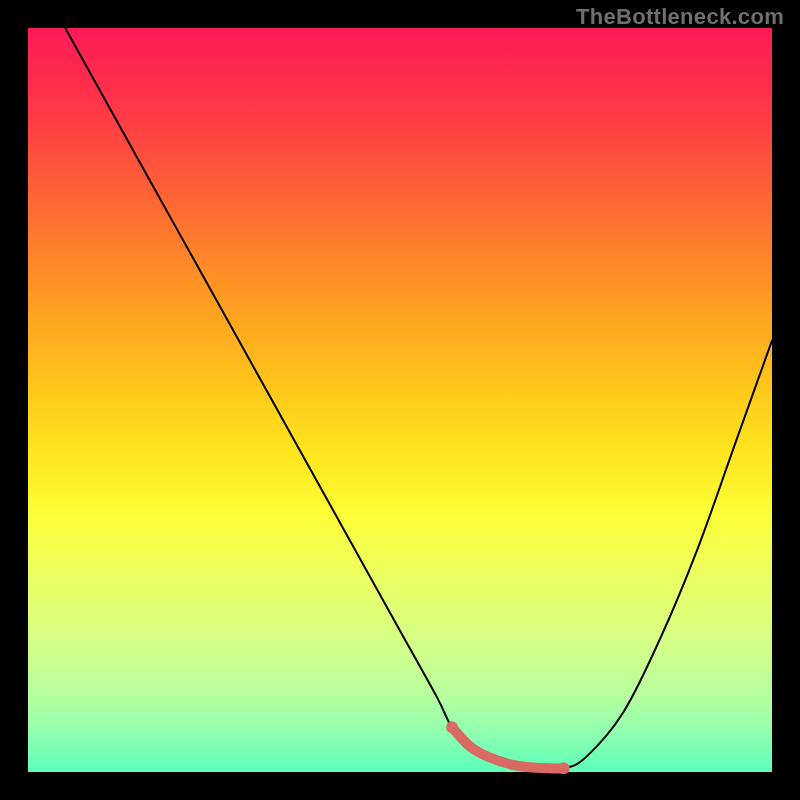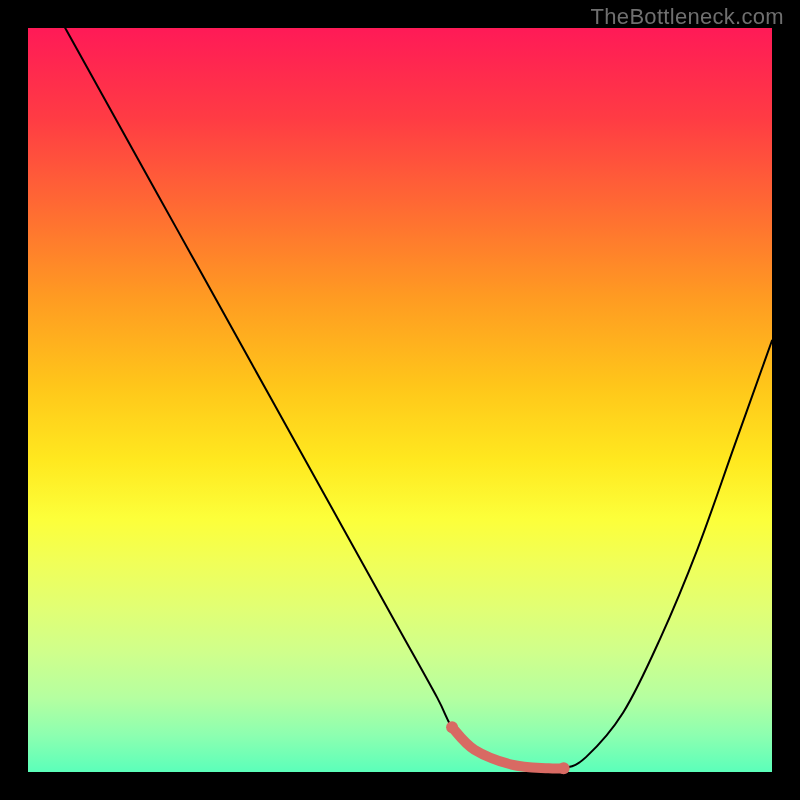--- a/index.html
+++ b/index.html
@@ -16,21 +16,21 @@
     width: 800px;
     height: 800px;
     background: #000000;
   }
   .watermark {
     position: absolute;
     top: 4px;
     right: 16px;
     color: #6f6f6f;
     font-size: 22px;
-    font-weight: 400;
+    font-weight: 700;
     letter-spacing: 0.3px;
     z-index: 5;
   }
   .plot {
     position: absolute;
     left: 28px;
     top: 28px;
     width: 744px;
     height: 744px;
     

